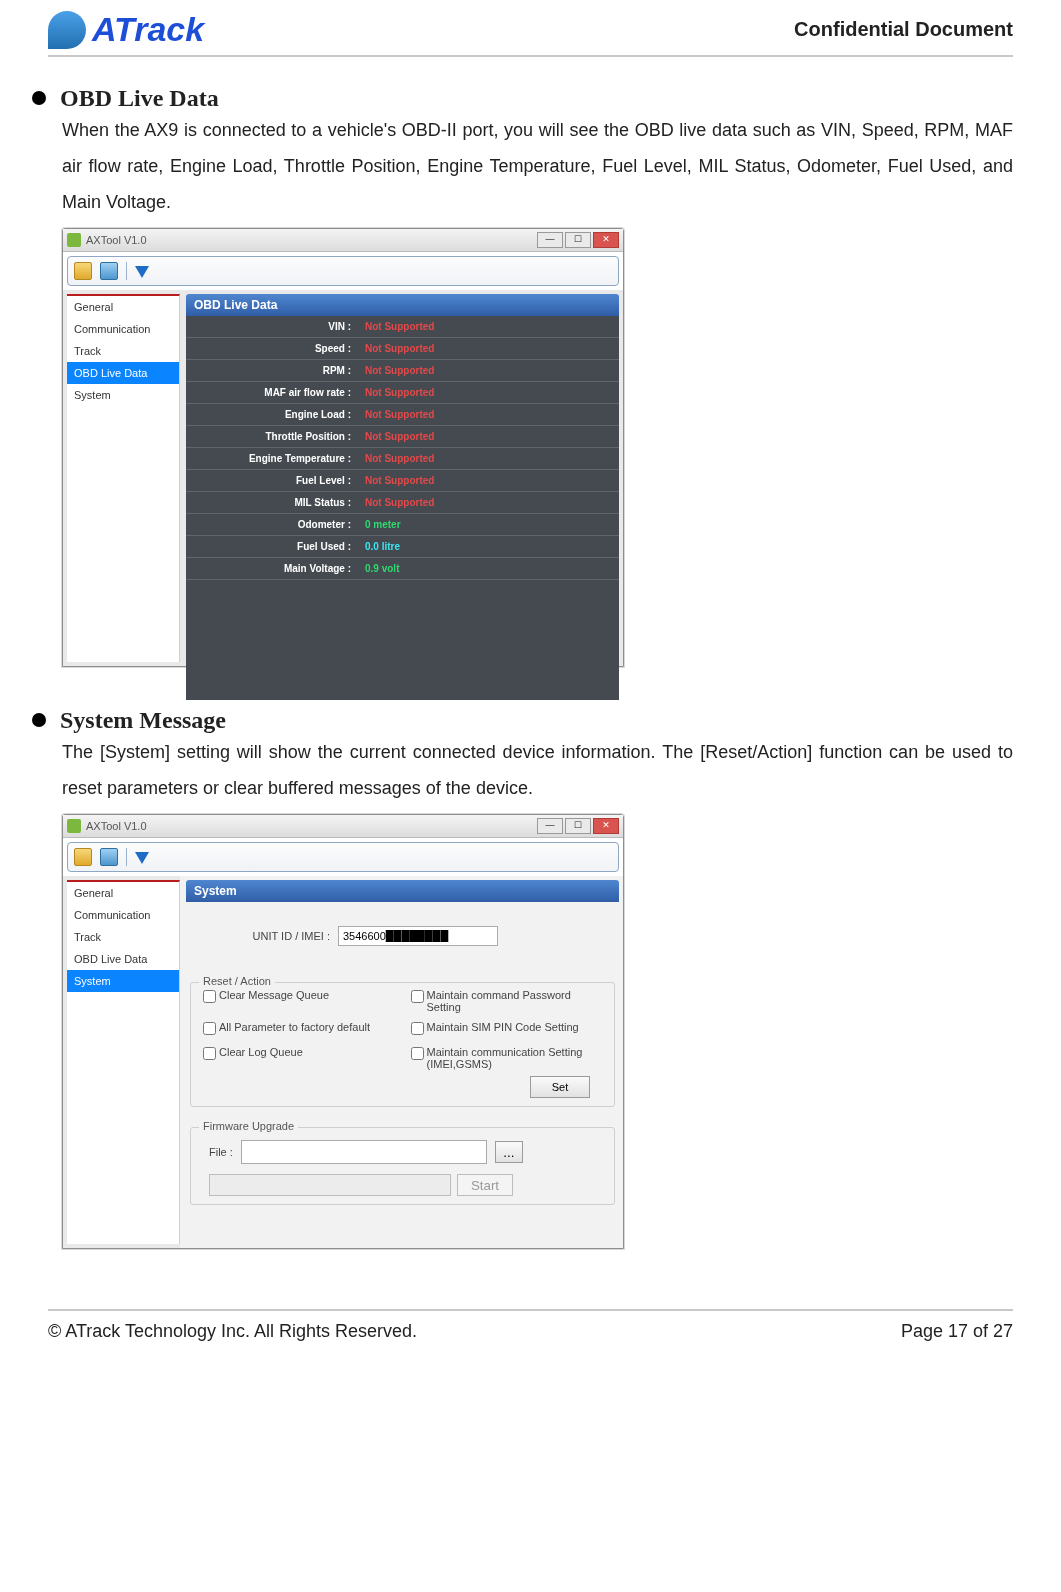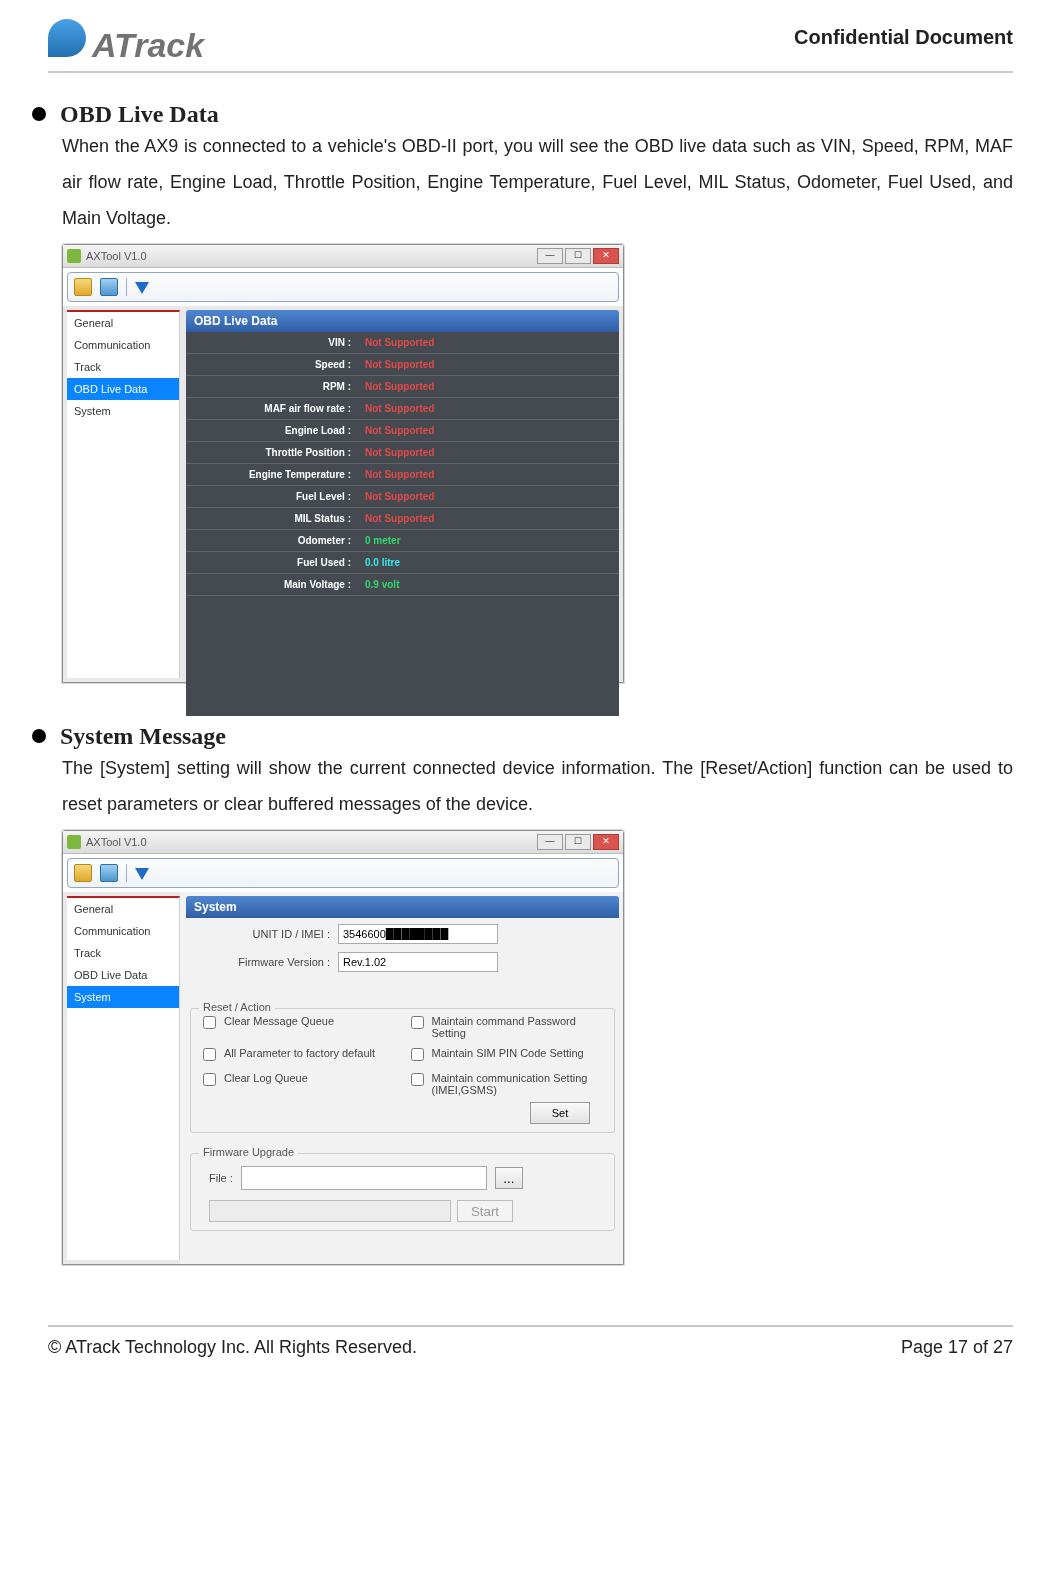--- a/index.html
+++ b/index.html
@@ -32,22 +32,21 @@
     width: 38px;
     height: 38px;
     background: linear-gradient(180deg,#4aa0e8,#2270b0);
     border-radius: 50% 50% 50% 0;
     position: relative;
   }
   .logo-text {
     font-size: 34px;
     font-weight: bold;
     font-style: italic;
-    color: #737373;
-    margin-top: 16px;
+    color: #1d4ed8;
   }
   .conf {
     font-weight: bold;
     font-size: 20px;
   }
   .section-bullet {
     display: flex;
     align-items: flex-start;
     gap: 14px;
     margin-top: 18px;
@@ -182,34 +181,34 @@
     font-size:10px;
     padding-right:8px;
   }
   .obd-val { padding-left:6px; font-size:10px; font-weight:bold;}
   .obd-val.red { color:#e24a4a; }
   .obd-val.green { color:#31d86e; }
   .obd-val.cyan { color:#38e6ef; }
   .obd-empty { background:#444a50; height:120px;}
   
   .sys-main { background:#f2f2f2; }
-  .sys-rows { padding: 6px 4px 8px 4px; background:#f2f2f2;}
+  .sys-rows { padding: 24px 4px 8px 4px; background:#f2f2f2;}
   .sys-row { display:flex; align-items:center; margin-bottom:8px; font-size:11px; color:#444;}
   .sys-row .lab { width:140px; text-align:right; padding-right:8px;}
   .sys-row input[type=text] {
     height:18px; width:150px; font-size:11px; padding:0 4px;
     border:1px solid #aaa; background:#fff;
   }
   .gbox {
     border:1px solid #cfcfcf; border-radius:3px; margin:20px 4px 8px 4px;
     padding:6px 8px 8px 8px; position:relative; background:#f2f2f2;
   }
   .gbox .legend { position:absolute; top:-8px; left:8px; background:#f2f2f2; padding:0 4px; font-size:11px; color:#555;}
   .chk-grid { display:grid; grid-template-columns: 1fr 1fr; gap:8px 8px; font-size:11px; color:#444; margin-bottom:6px;}
-  .chk { display:flex; align-items:flex-start; gap:5px;}
+  .chk { display:flex; align-items:flex-start; }
   .chk input { margin-top:1px;}
   .set-btn-row { display:flex; justify-content:flex-end; padding-right:16px;}
   .btn {
     min-width:60px; height:22px; border:1px solid #9b9b9b;
     background:linear-gradient(#fafafa,#e2e2e2); font-size:11px; cursor:default;
   }
   .fw-row { display:flex; align-items:center; gap:8px; font-size:11px; color:#444; margin:6px 0 10px 10px;}
   .fw-row input[type=text]{ flex:1; height:20px; border:1px solid #aaa; max-width:240px;}
   .browse-btn { width:28px; height:22px; border:1px solid #9b9b9b; background:linear-gradient(#fafafa,#e2e2e2);}
   .pb-row { display:flex; align-items:center; gap:6px; margin-left:10px;}
@@ -352,24 +351,20 @@
         <div class="side-item">OBD Live Data</div>
         <div class="side-item selected">System</div>
       </div>
       <div class="win-main sys-main">
         <div class="panel-head">System</div>
         <div class="sys-rows">
           <div class="sys-row">
             <div class="lab">UNIT ID / IMEI :</div>
             <input type="text" readonly="" value="3546600████████" style="">
           </div>
-          <div class="sys-row">
-            <div class="lab">Firmware Version :</div>
-            <input type="text" readonly="" value="Rev.1.02" style="">
-          </div>
         </div>
 
         <div class="gbox">
           <div class="legend">Reset / Action</div>
           <div class="chk-grid" id="chk-grid">
               <label class="chk">
                 <input type="checkbox" style="">
                 <span>Clear Message Queue</span>
               </label>
               <label class="chk">

